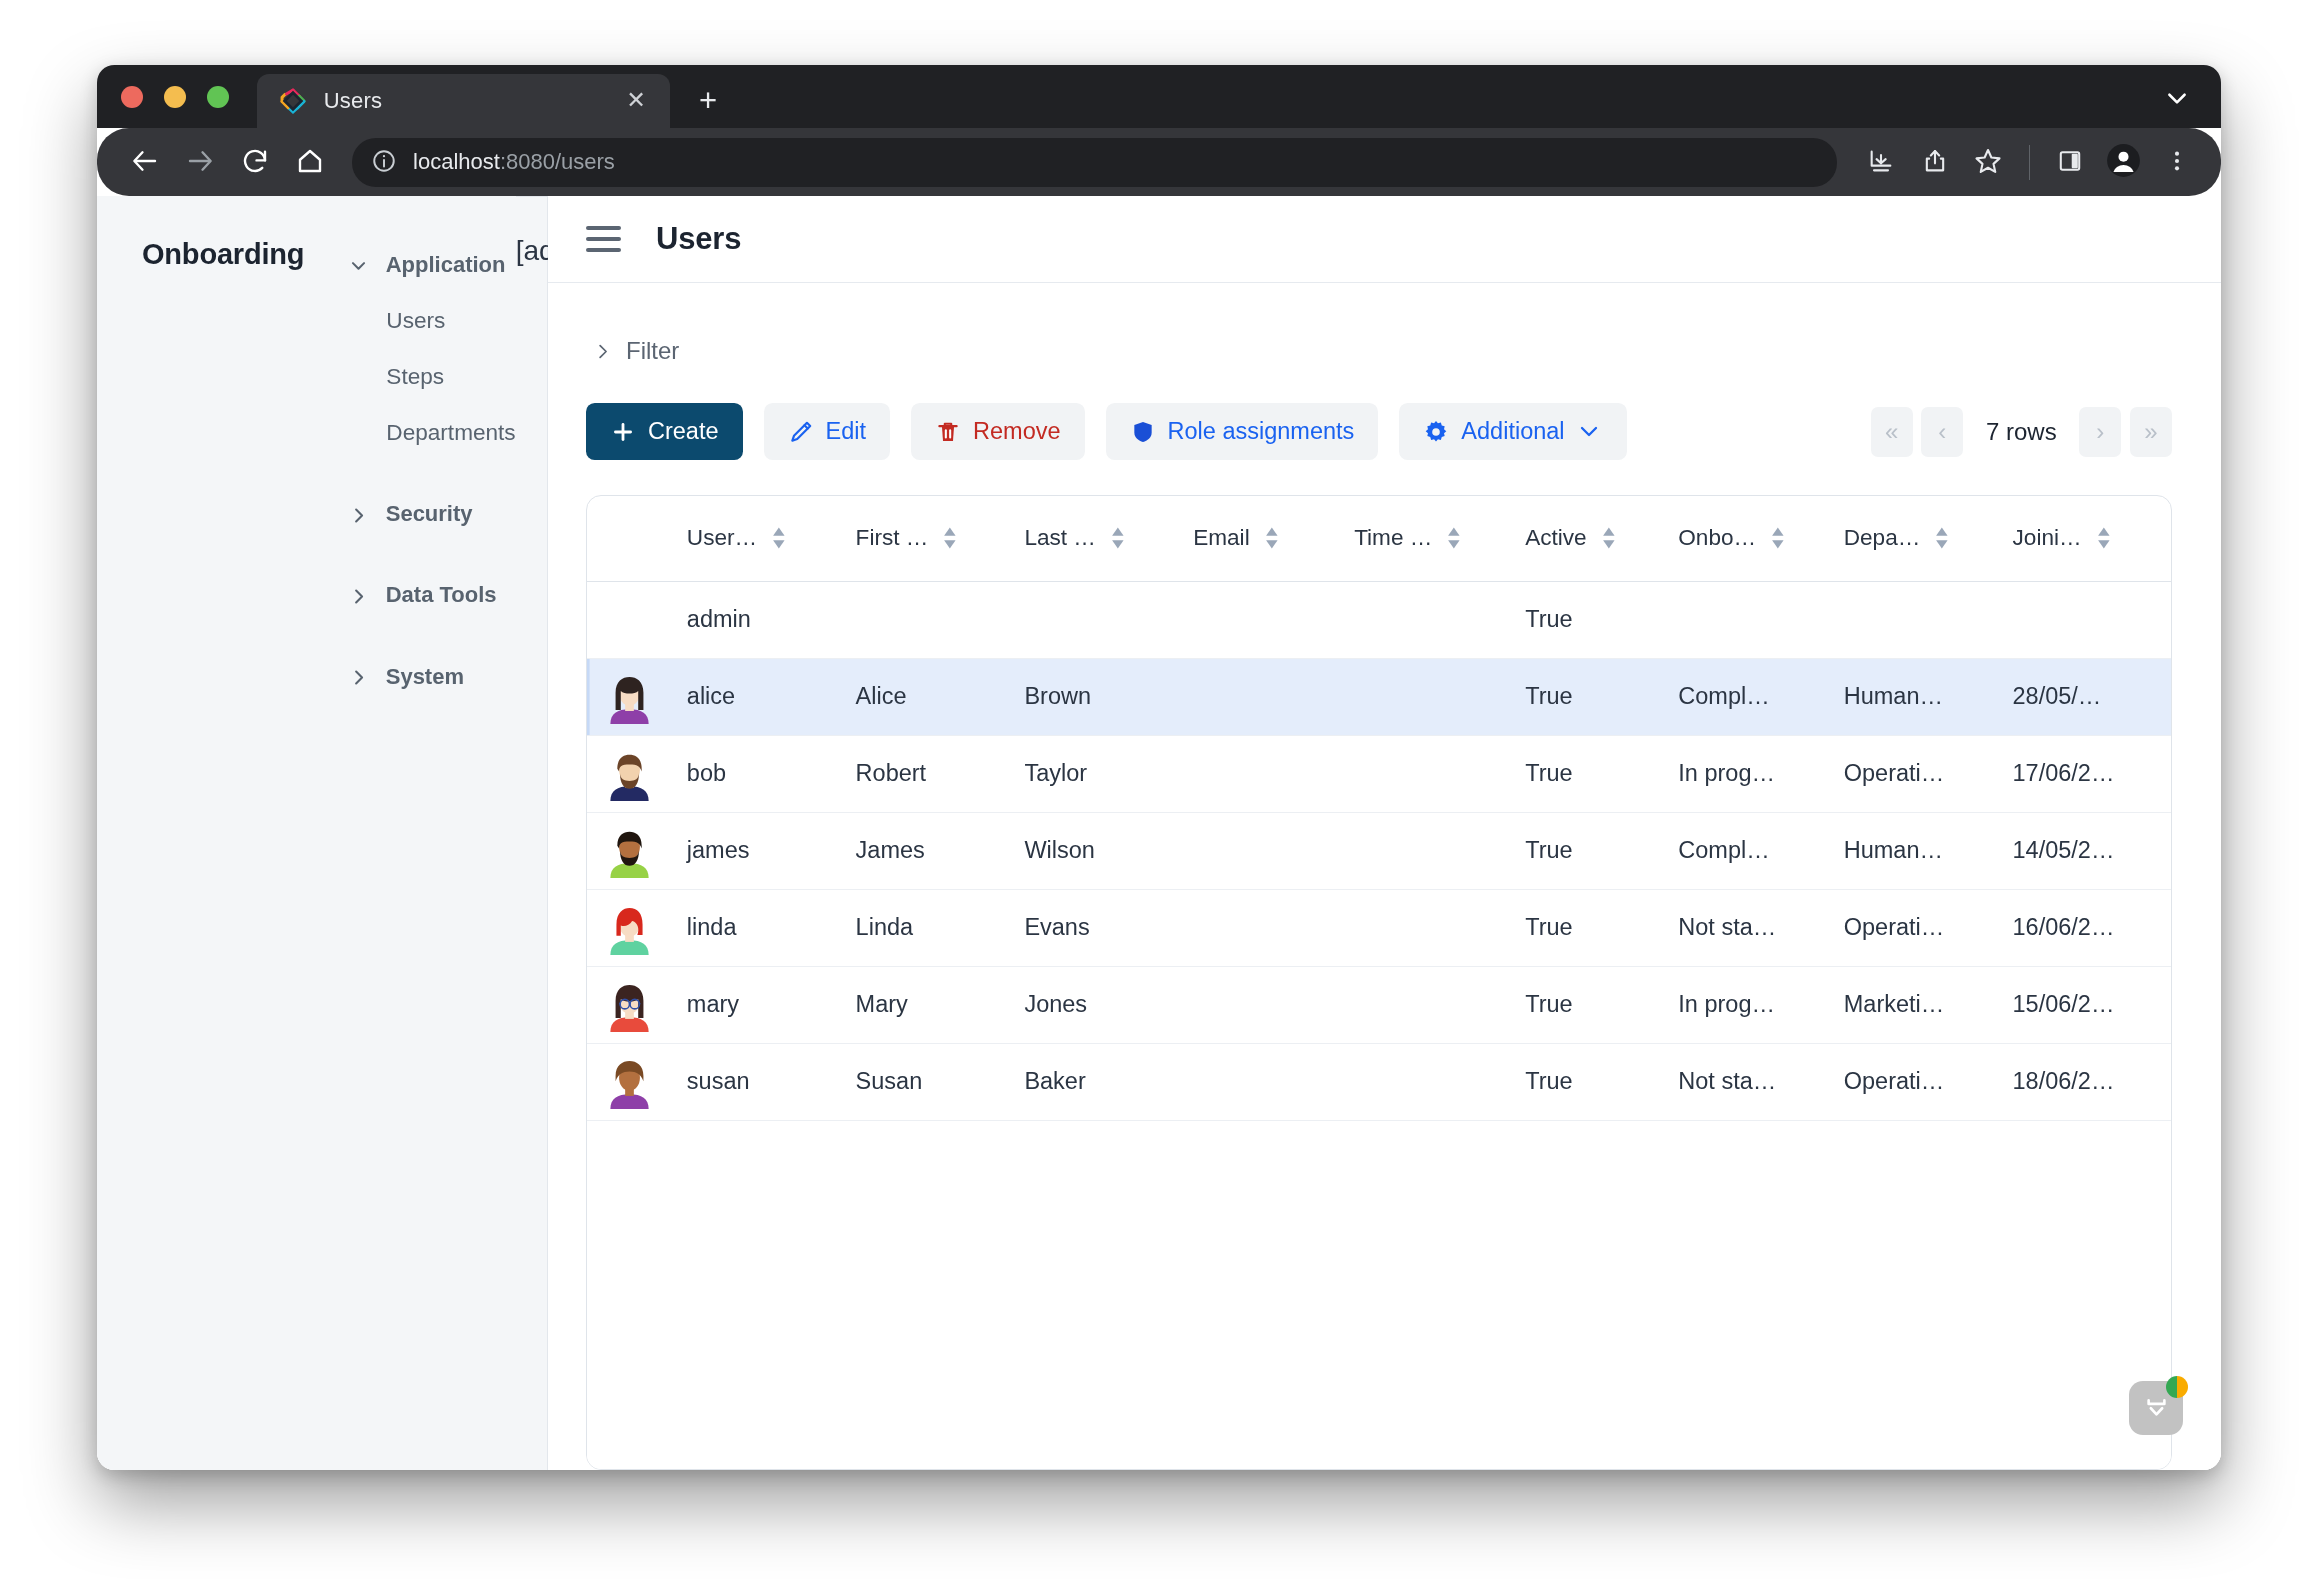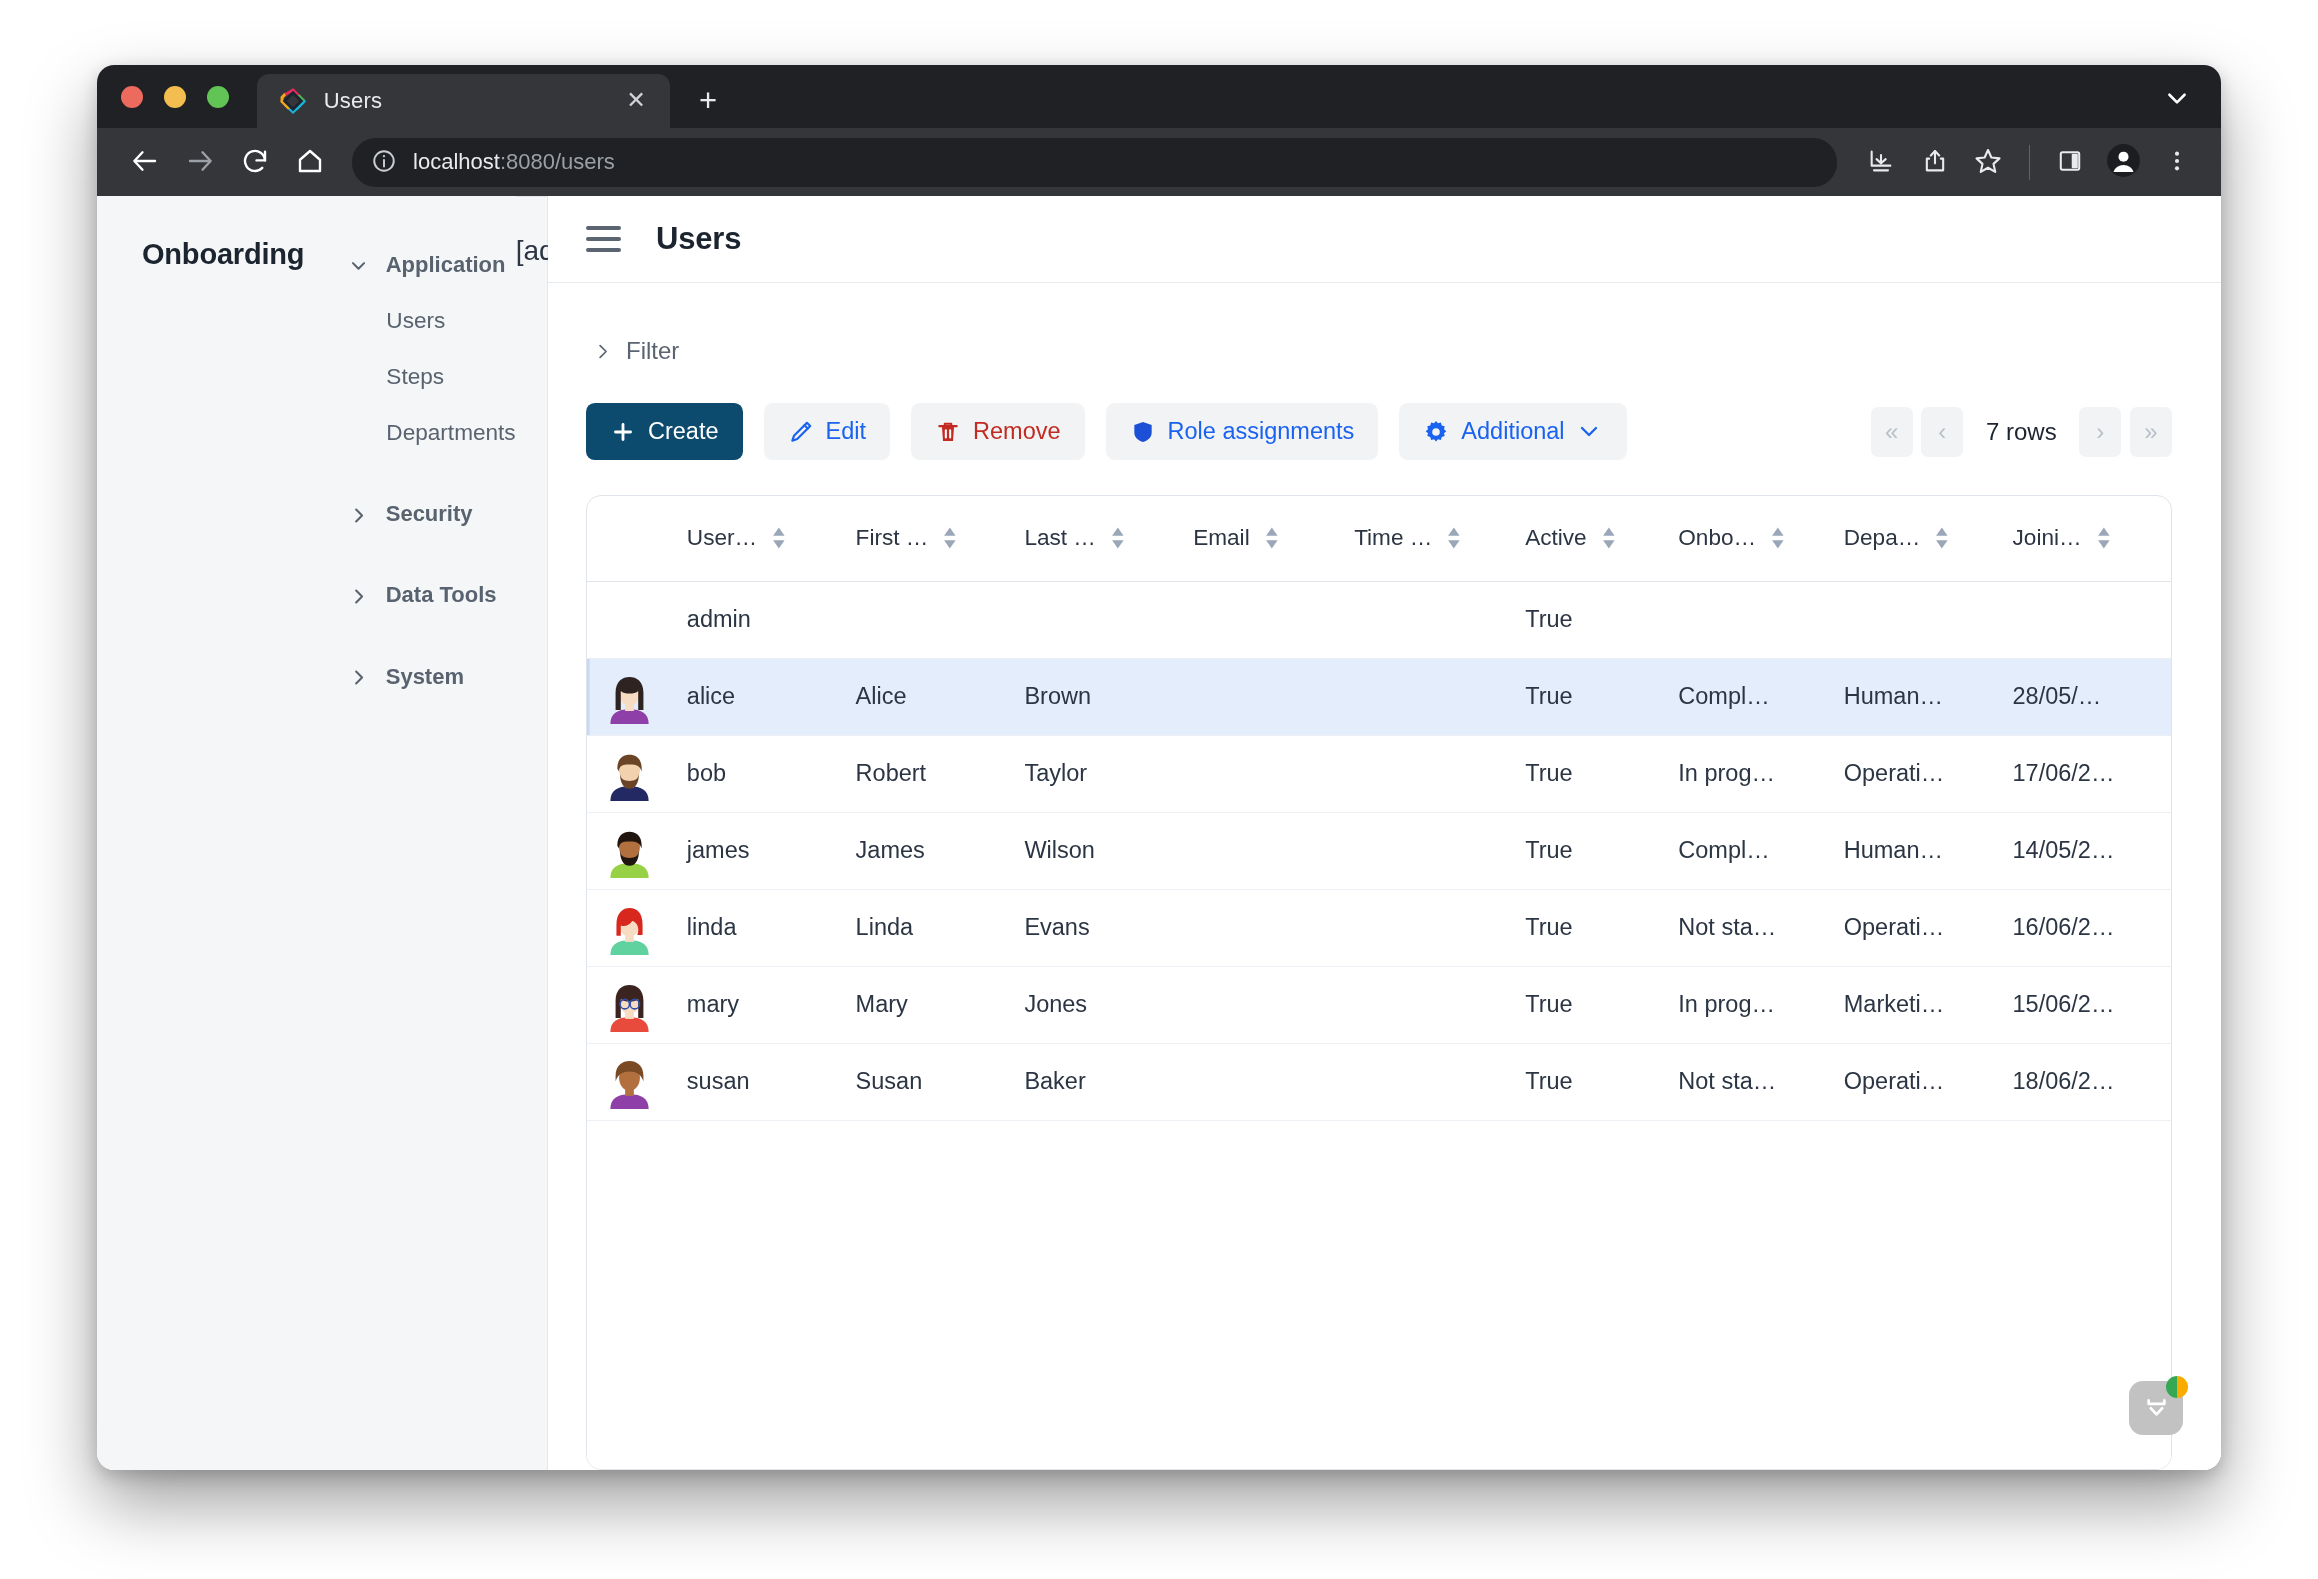--- a/index.html
+++ b/index.html
@@ -77,20 +77,21 @@
     display: flex; align-items: center; justify-content: center;
   }
 
   
   .toolbar {
     height: 68px; flex: none;
     background: #35363a;
     display: flex; align-items: center;
     padding: 0 19px 0 22.6px;
     gap: 5.2px;
+    border-radius: 32px;
   }
   .tb-btn {
     width: 50px; height: 50px; flex: none;
     display: flex; align-items: center; justify-content: center;
   }
   .omnibox {
     flex: 1; height: 49px;
     margin: 0 14px 0 12px;
     background: #202124;
     border-radius: 24px;

